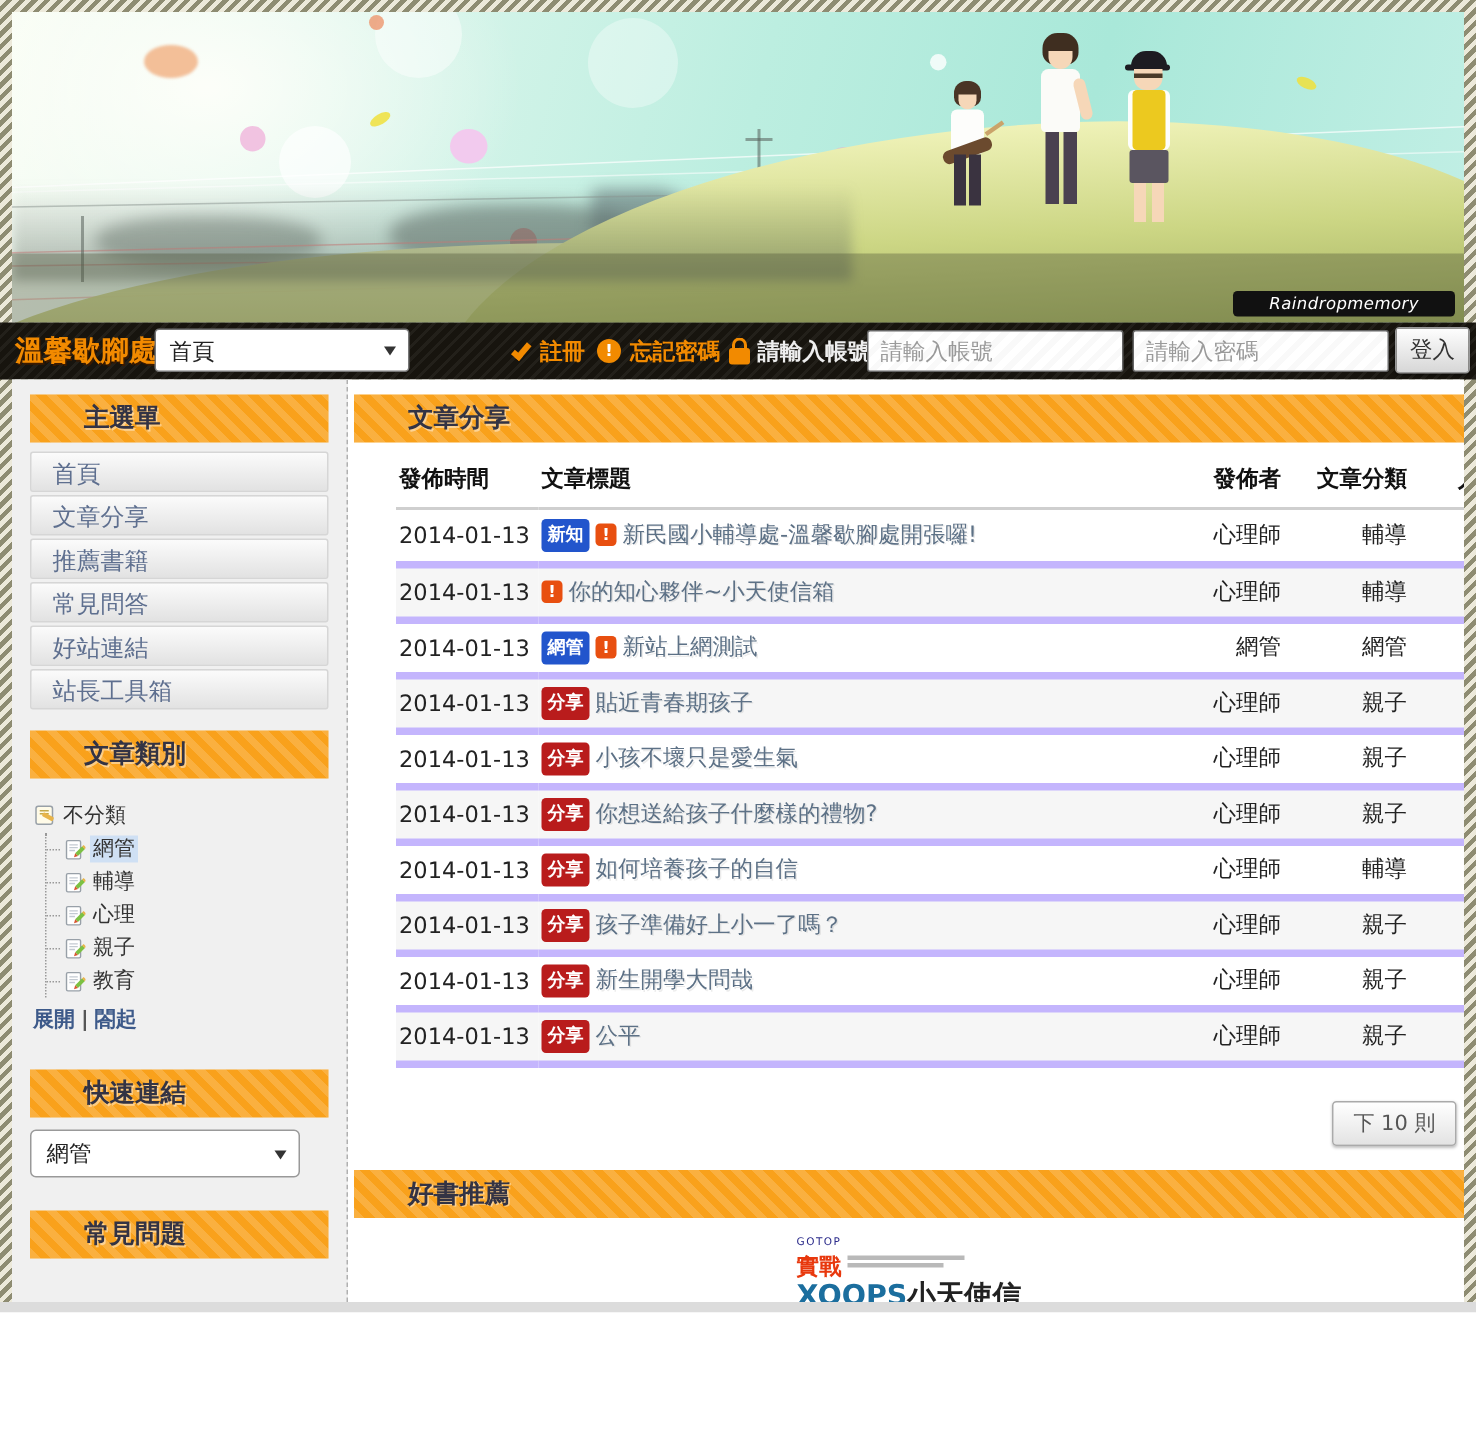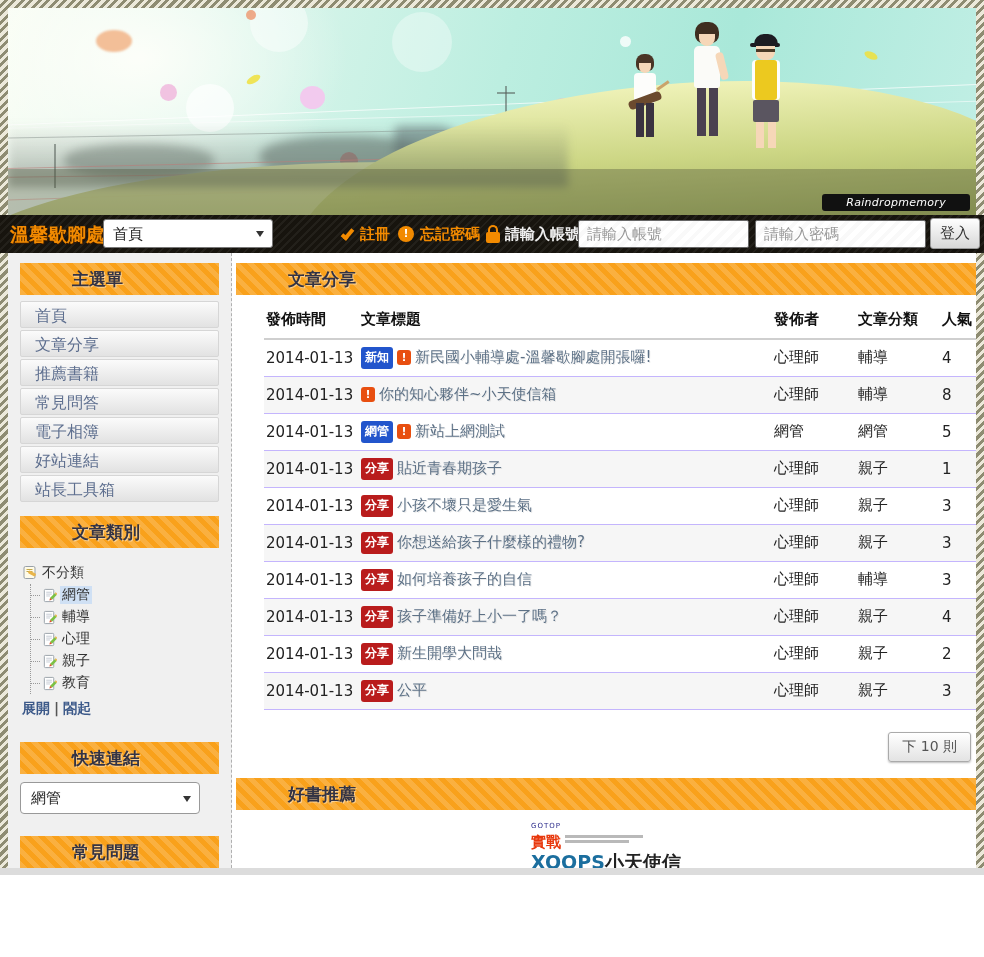--- a/index.html
+++ b/index.html
@@ -57,21 +57,21 @@
     background:#fff; background-image:repeating-linear-gradient(135deg,rgba(0,0,0,.025) 0 4px,transparent 4px 9px);
     padding:0 8px; font-size:15px; color:#333; font-family:inherit; }
   .nav-input::placeholder { color:#9a9a9a; }
   .login-btn { position:absolute; left:930px; top:3px; width:50px; height:31px; border:1px solid #999; border-radius:3px;
     background:linear-gradient(#fefefe,#d7d7d7); font-size:15px; color:#333; font-family:inherit; cursor:pointer;
     box-shadow:0 1px 2px rgba(0,0,0,.5); }
 
   
   .content { position:absolute; left:8px; top:253px; width:968px; height:615px; background:#fff; display:flex; overflow:hidden; }
   .sidebar { width:224px; background:#f0f0f0; border-right:1px dashed #b0b0b0; padding:10px 12px 0 12px; }
-  .ohead { height:32px; line-height:32px; padding-left:52px; font-size:17px; font-weight:bold; color:#333344;
+  .ohead { height:32px; line-height:32px; padding-left:36px; font-size:17px; font-weight:bold; color:#333344;
     text-shadow:1px 1px 0 rgba(255,255,255,.45); background-color:#f9a11b;
     background-image:repeating-linear-gradient(45deg,rgba(255,255,255,.16) 0 5px,transparent 5px 10px); }
   .side-sec { margin-bottom:14px; }
   .menu-list { list-style:none; margin-top:6px; }
   .menu-list li { height:27px; line-height:27px; margin-bottom:2px; padding-left:14px; font-size:16px; color:#5e6f8f;
     background:linear-gradient(#fbfbfb,#e2e2e2); border:1px solid #d6d6d6; border-radius:2px; cursor:pointer; }
 
   .tree { margin:14px 0 0 2px; font-size:14px; color:#333; }
   .tree-root { display:flex; align-items:center; gap:4px; height:22px; cursor:pointer; }
   .tree-children { list-style:none; margin:0 0 0 8px; border-left:1px dotted #999; }
@@ -85,22 +85,22 @@
 
   .quick-sel { margin-top:8px; }
   .quick-sel select { width:180px; height:32px; appearance:none; -webkit-appearance:none; border:1px solid #999;
     border-radius:4px; background:#fff; padding:0 24px 0 10px; font-size:15px; color:#222; font-family:inherit; }
   .quick-sel.sel::after { top:14px; }
 
   .main { flex:1; padding:10px 0 0 4px; overflow:hidden; }
   .main .ohead { margin-right:0; }
   table.articles { width:100%; border-collapse:collapse; margin-top:5px;margin-left:28px; }
   table.articles th { font-size:15px; color:#111; text-align:left; padding:10px 2px 9px 2px; border-bottom:2px solid #cfcfcf; }
-  table.articles th.c, table.articles td.c { text-align:left; }
-  table.articles td { font-size:15px; padding:4px 2px; height:37px; border-bottom:1px solid #c4b5fd; color:#222; }
+  table.articles th.c, table.articles td.c { text-align:right; }
+  table.articles td { font-size:15px; padding:4px 2px; height:37px; border-bottom:5px solid #c4b5fd; color:#222; }
   table.articles tr.alt td { background:#f6f6f6; }
   td.date { width:95px; color:#222; }
   td.pub { width:84px; color:#5d7186; }
   td.cat { width:84px; color:#5d7186; }
   td.hits { width:64px; color:#222; }
   .badge { display:inline-block; font-size:12px; font-weight:bold; color:#fff; border-radius:3px; padding:2px 4px 3px 4px;
     margin-right:4px; vertical-align:1px; }
   .badge.blue { background:#2255cc; }
   .badge.red  { background:#b91c1c; }
   .alert-ic { display:inline-block; width:14px; height:15px; background:#e84f10; border-radius:3px; color:#fff;
@@ -222,21 +222,20 @@
   <div class="content">
 
     <div class="sidebar">
       <div class="side-sec">
         <div class="ohead">主選單</div>
         <ul class="menu-list">
             <li>首頁</li>
             <li>文章分享</li>
             <li>推薦書籍</li>
             <li>常見問答</li>
-            <li>電子相簿</li>
             <li>好站連結</li>
             <li>站長工具箱</li>
           </ul>
       </div>
 
       <div class="side-sec">
         <div class="ohead">文章類別</div>
         <div class="tree">
           <div class="tree-root">
             <svg width="16" height="16" viewBox="0 0 16 16">

